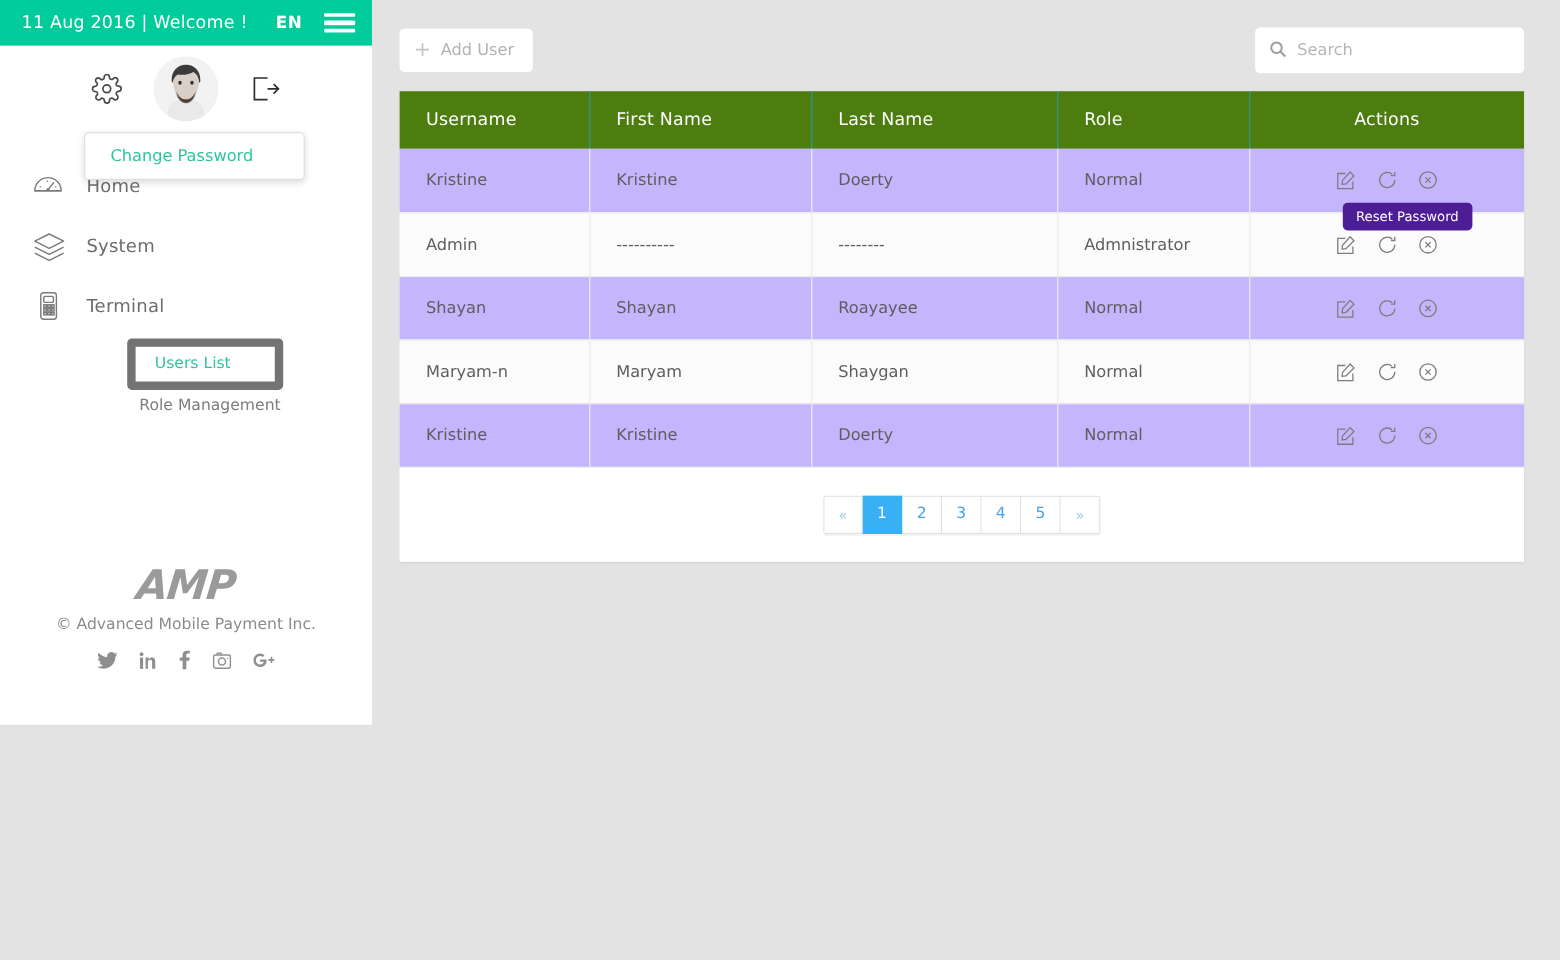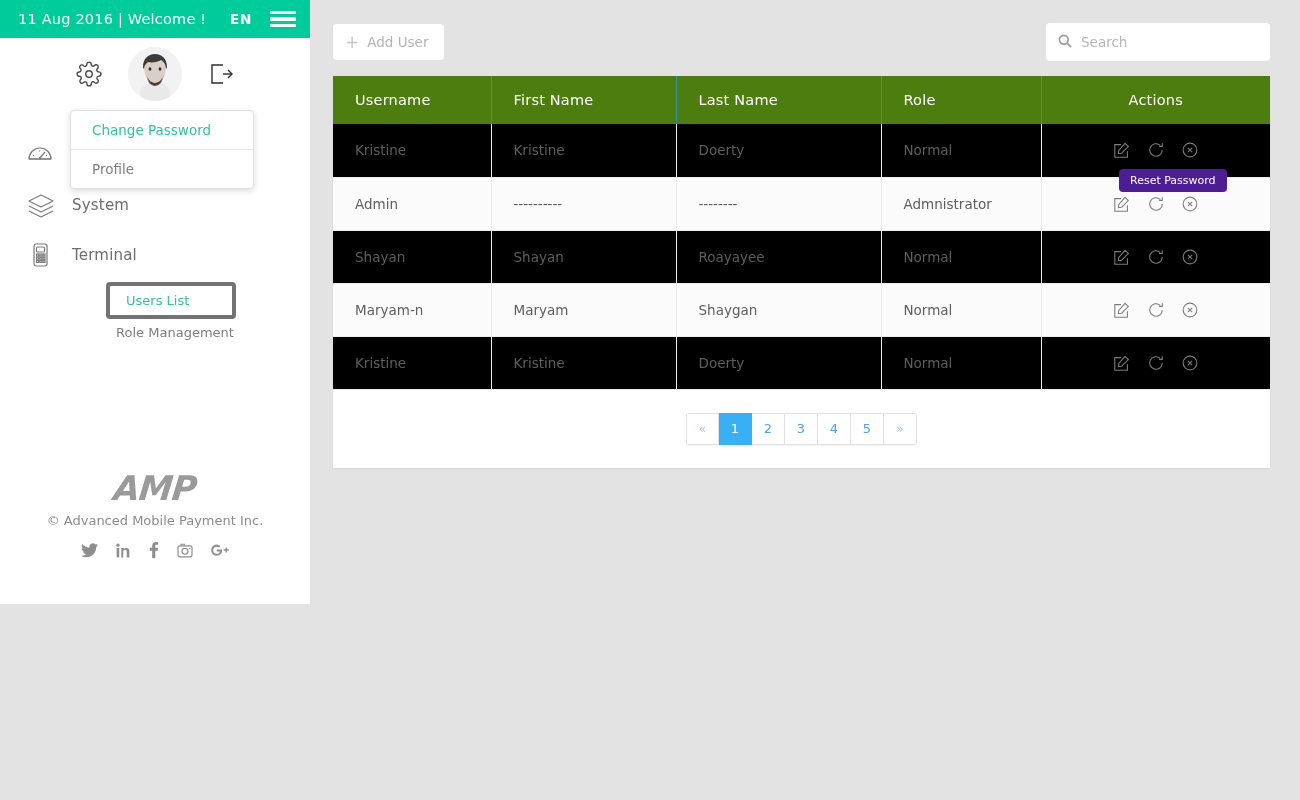--- a/index.html
+++ b/index.html
@@ -81,21 +81,21 @@
   }
   .nav-icon { width: 34px; flex: 0 0 34px; line-height: 0; margin-left: -34px; margin-right: 12px; }
   .nav-label { font-size: 15px; color: #6d6d6d; letter-spacing: .2px; }
   .sub-list { margin-top: 2px; }
   .sub-item {
     font-size: 13px; color: #7d7d7d;
     text-align: center; cursor: pointer;
     padding: 6px 0; margin: 0 auto; width: 175px;
   }
   .sub-item.active {
-    color: #2fc4a0; border: 4px solid #737373;
+    color: #2fc4a0; border: 7px solid #737373;
     border-radius: 4px; padding: 7px 0; text-align: left; padding-left: 16px;
     margin-left: 106px; width: 130px;
   }
   .sub-item.plain { width: 230px; margin-left: 60px; }
 
   
   .sb-footer {
     margin-top: auto; padding-bottom: 46px;
     display: flex; flex-direction: column; align-items: center;
   }
@@ -155,21 +155,21 @@
     border-right: 1px solid #2b93a2;
     letter-spacing: .2px;
   }
   thead th:last-child { border-right: none; }
   thead th.center { text-align: center; padding-left: 0; }
   tbody td {
     height: 53px; font-size: 13.5px; color: #5e5e5e;
     padding-left: 22px;
     border-right: 1px solid #ececec;
     border-bottom: 1px solid #ececec;
-    background: #000000;
+    background: #c4b5fd;
     vertical-align: middle;
   }
   tbody td:last-child { border-right: none; }
   tbody tr:nth-child(even) td { background: #fbfbfb; }
   td.actions { text-align: center; padding-left: 0; }
   .act-wrap { display: flex; justify-content: center; gap: 16px; align-items: center; }
   .act { cursor: pointer; line-height: 0; }
 
   
   .tooltip {
@@ -242,21 +242,20 @@
         <svg width="26" height="24" viewBox="0 0 26 24" fill="none" stroke="#2e2e2e" stroke-width="1.4">
           <path d="M15 3H4v18h11"></path>
           <path d="M15 12h9"></path>
           <path d="M20 8l4 4-4 4"></path>
         </svg>
       </div>
     </div>
 
     <div class="dropdown">
       <div class="dropdown-item accent">Change Password</div>
-      <div class="dropdown-item plain">Profile</div>
     </div>
 
     <nav class="nav">
 
       <div class="nav-item">
         <span class="nav-icon">
           <svg width="28" height="28" viewBox="0 0 28 28" fill="none" stroke="#7b7b7b" stroke-width="1.2">
             <path d="M3 18a11 11 0 0 1 22 0z" fill="none"></path>
             <path d="M3 18h22"></path>
             <path d="M14 17l5-6"></path>

